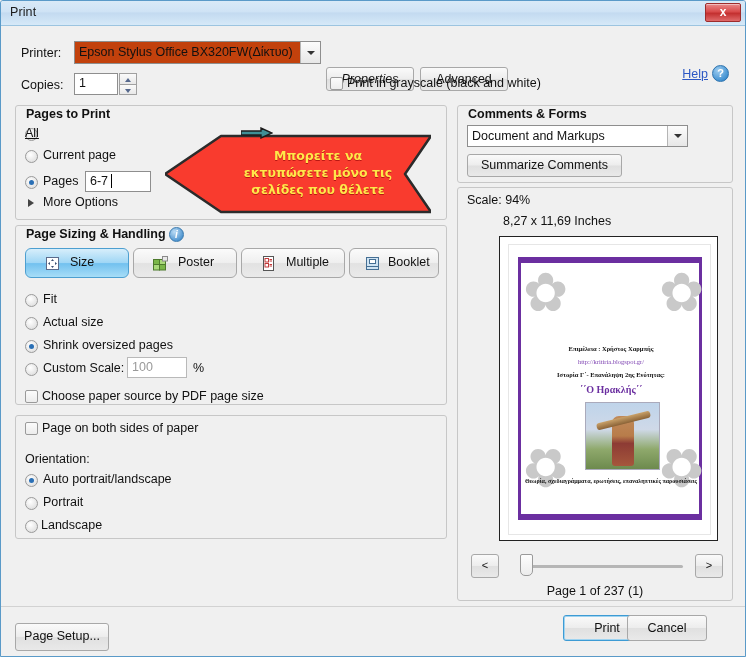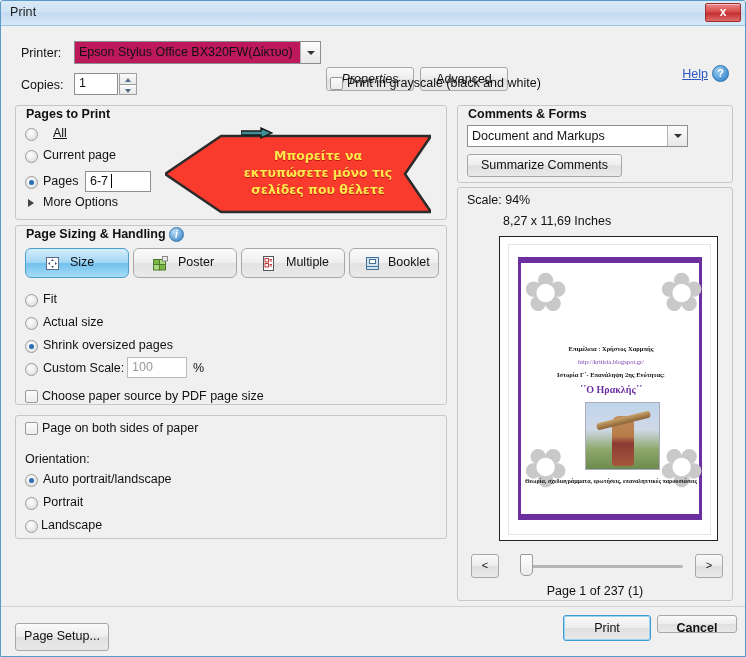--- a/index.html
+++ b/index.html
@@ -56,21 +56,21 @@
 
   
   #topzone { position: absolute; left: 0; top: 26px; width: 744px; height: 74px; }
 
   .lbl { position: absolute; font-size: 12.5px; color: #111; }
 
   #printer-label { left: 20px; top: 19px; }
   #printer-select {
     position: absolute; left: 73px; top: 14px;
     width: 247px; height: 23px;
-    background: #be185d;
+    background: #c2410c;
     border: 1px solid #8e8e8e;
     font-size: 12.5px; color: #111;
     padding: 3px 22px 14px 4px;
     white-space: nowrap; overflow: hidden;
     cursor: pointer;
   }
   #printer-select .arrow {
     position: absolute; right: 0; top: -1px;
     width: 20px; height: 23px;
     background: linear-gradient(to bottom,#fdfdfd,#e6e6e6);
@@ -169,21 +169,21 @@
     cursor:pointer;
   }
   .radio.on:after {
     content:""; position:absolute; left:3px; top:3px;
     width:5px; height:5px; border-radius:50%;
     background:#2a6fb5;
   }
   .rlabel { position:absolute; font-size:12.5px; color:#111; }
 
   #r-all       { left: 24px; top: 127px; }
-  #r-all-l     { left: 52px; top: 125px; text-decoration: underline; }
+  #r-all-l     { left: 24px; top: 125px; text-decoration: underline; }
   #r-current   { left: 24px; top: 149px; }
   #r-current-l { left: 42px; top: 147px; }
   #r-pages     { left: 24px; top: 175px; }
   #r-pages-l   { left: 42px; top: 173px; }
   #pages-input {
     position:absolute; left: 84px; top: 170px;
     width: 66px; height: 21px;
     background:#fff; border:1px solid #8e8e8e;
     font-size:12.5px; color:#111; padding:2px 18px 0 4px;
   }
@@ -391,21 +391,21 @@
     width:744px; height:50px;
     background:#f0f0f0;
     border-top:1px solid #d2d2d2;
   }
   #page-setup-btn { left: 14px; top: 16px; width: 94px; height: 28px; line-height: 24px; }
   #print-btn {
     left: 562px; top: 8px; width: 88px; height: 26px; line-height: 24px;
     border:1px solid #3d9bd4;
     box-shadow: 0 0 0 1px #9fd3f0 inset;
   }
-  #cancel-btn { left: 656px; top: 8px; width: 80px; height: 18px; line-height: 24px; font-weight: bold; }
+  #cancel-btn { left: 626px; top: 8px; width: 80px; height: 26px; line-height: 24px; }
 
   
   #annot {
     position:absolute; left: 164px; top: 131px;
     width: 266px; height: 84px;
     pointer-events:none;
   }
   #annot svg { display:block; }
   #annot-text {
     position:absolute; left: 58px; top: 15px;

